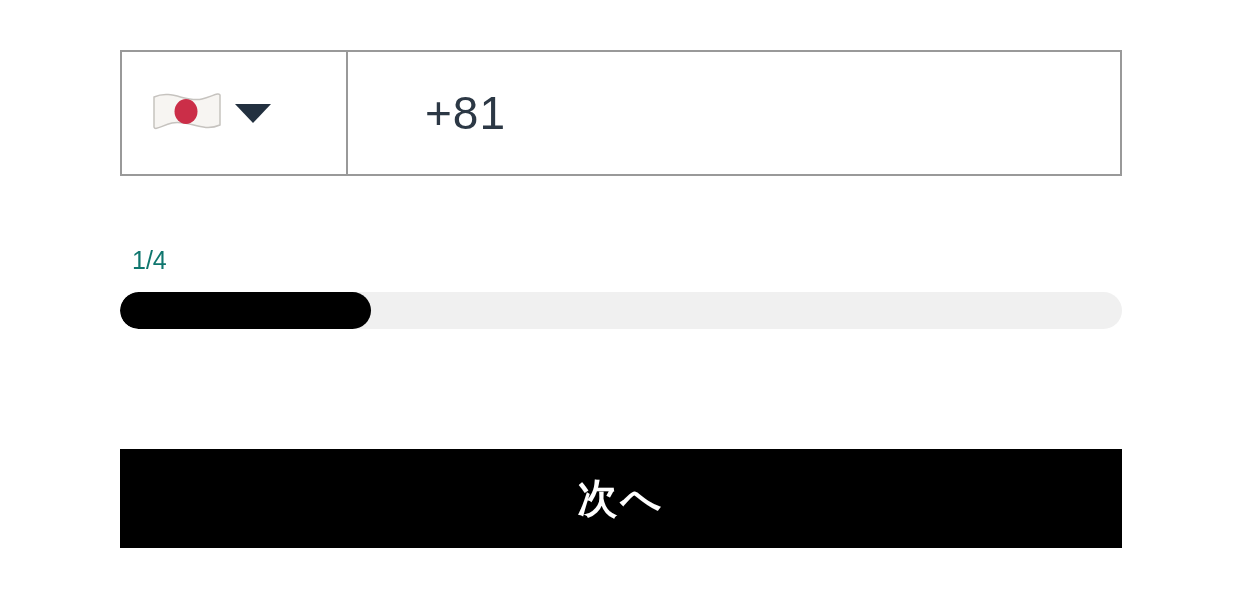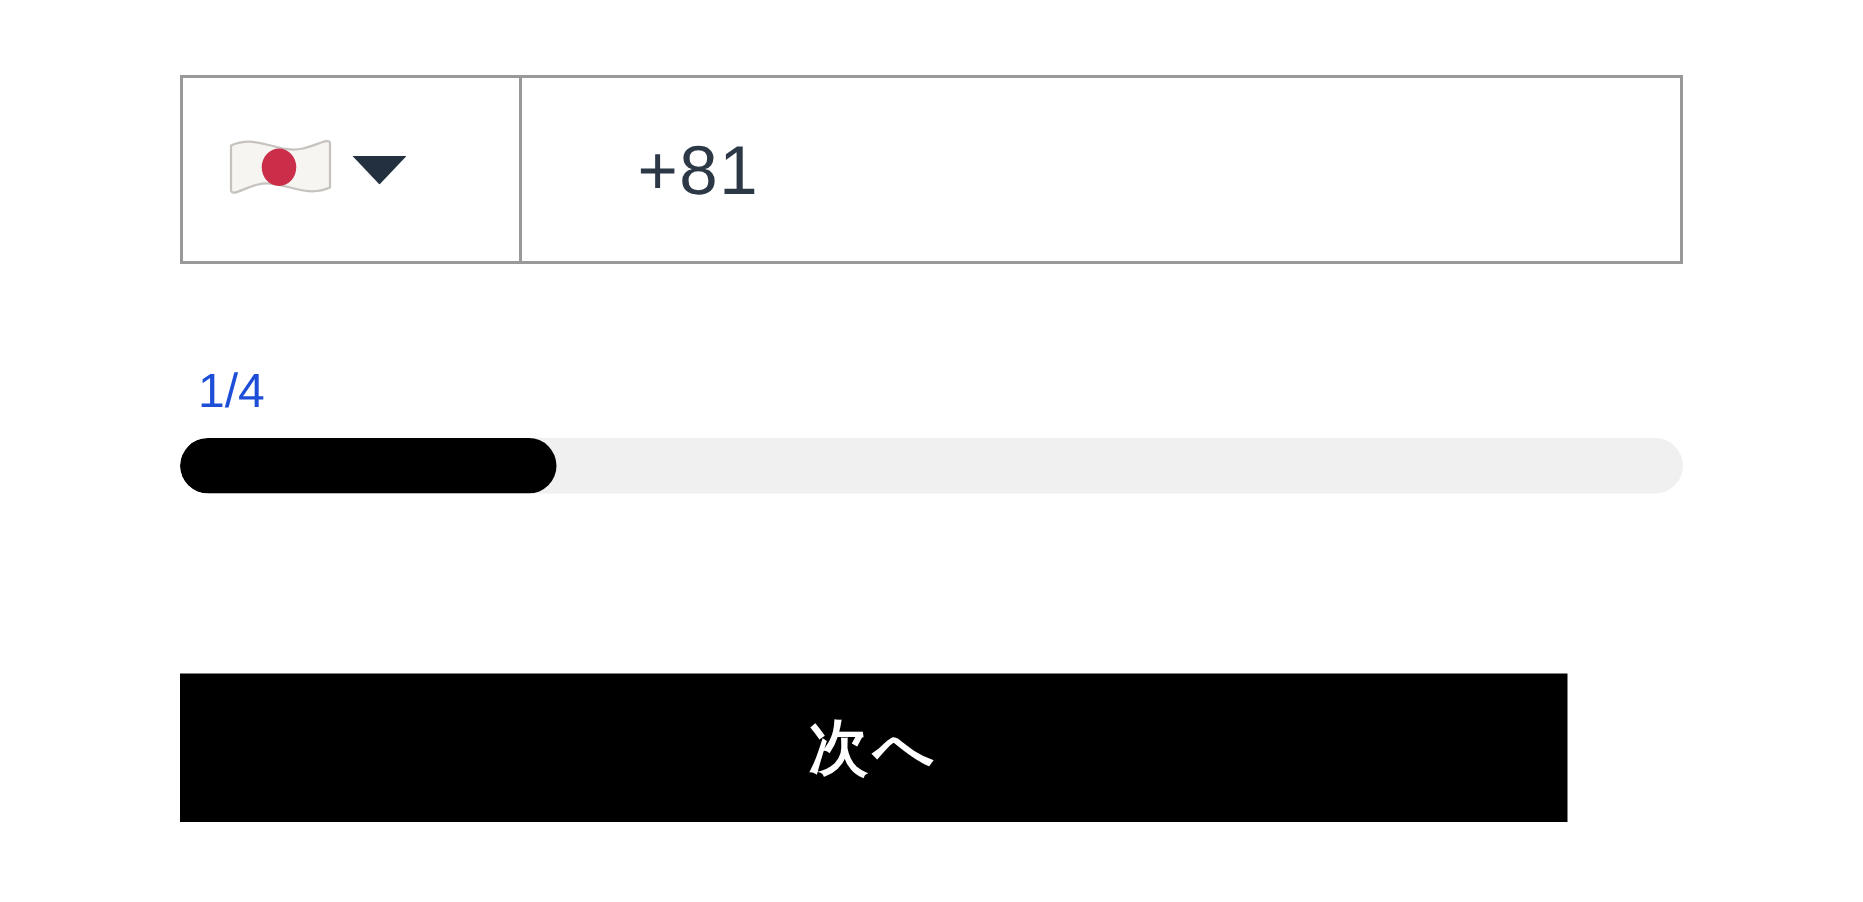--- a/index.html
+++ b/index.html
@@ -75,41 +75,41 @@
     background: transparent;
     font-family: "Liberation Sans", "DejaVu Sans", sans-serif;
     font-size: 46px;
     padding: 0 20px 0 29px;
     letter-spacing: 1px;
   }
 
   
   .progress-label {
     margin: 68px 0 0 12px;
-    font-size: 32px;
+    font-size: 25px;
     line-height: 32px;
-    color: #1d4ed8;
+    color: #0f766e;
   }
   .progress-track {
     margin-top: 16px;
     width: 1002px;
     height: 37px;
     border-radius: 18.5px;
     overflow: hidden;
     background: #f0f0f0;
   }
   .progress-fill {
     height: 100%;
     border-radius: 18.5px;
   }
 
   
   .next-button {
     margin-top: 120px;
-    width: 925px;
+    width: 1002px;
     height: 99px;
     border: none;
     display: flex;
     align-items: center;
     justify-content: center;
     font-family: Liberation Mono, monospace;
     font-size: 40px;
     font-weight: 700;
     letter-spacing: 3px;
     color: #ffffff;

